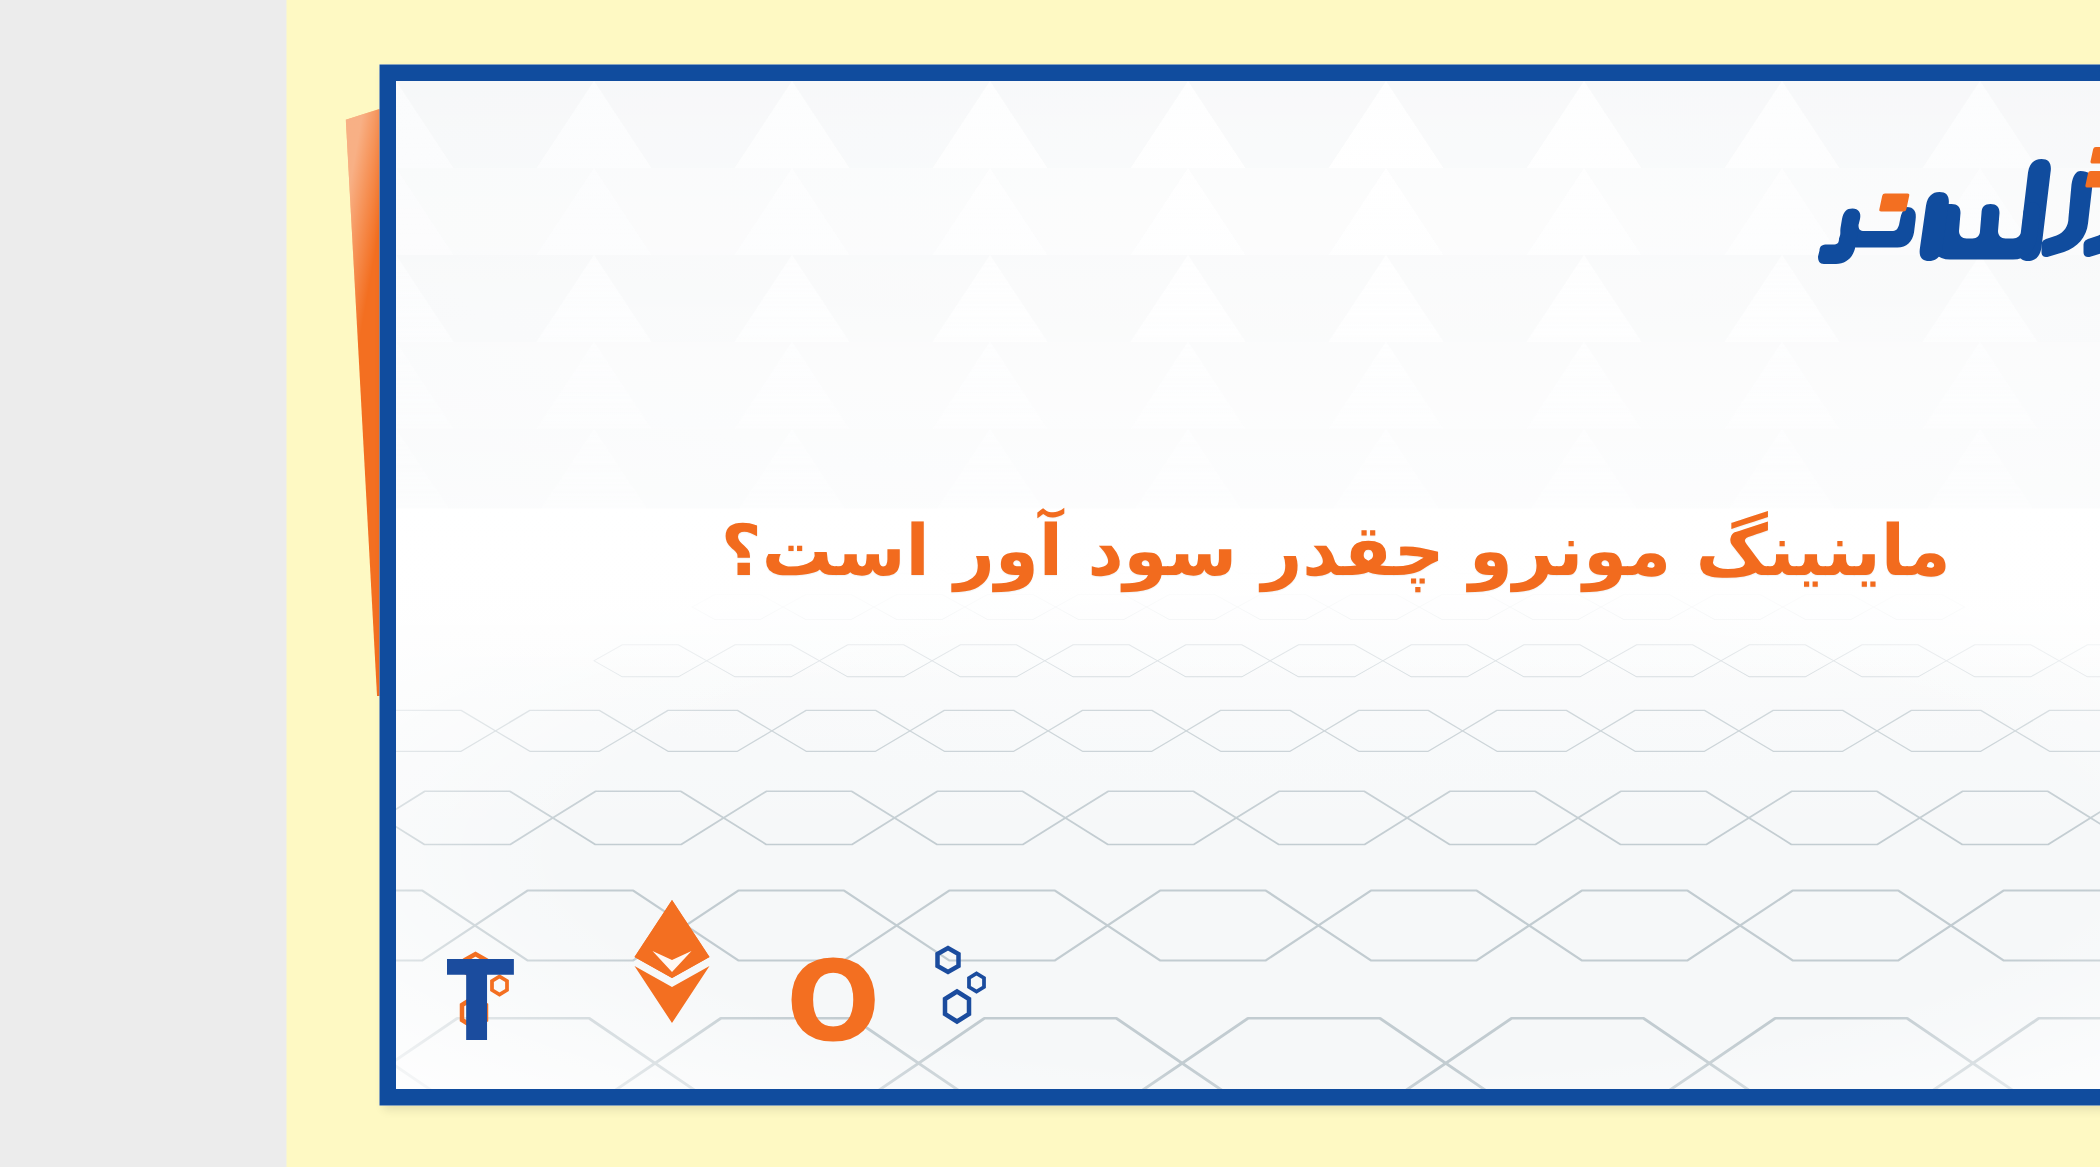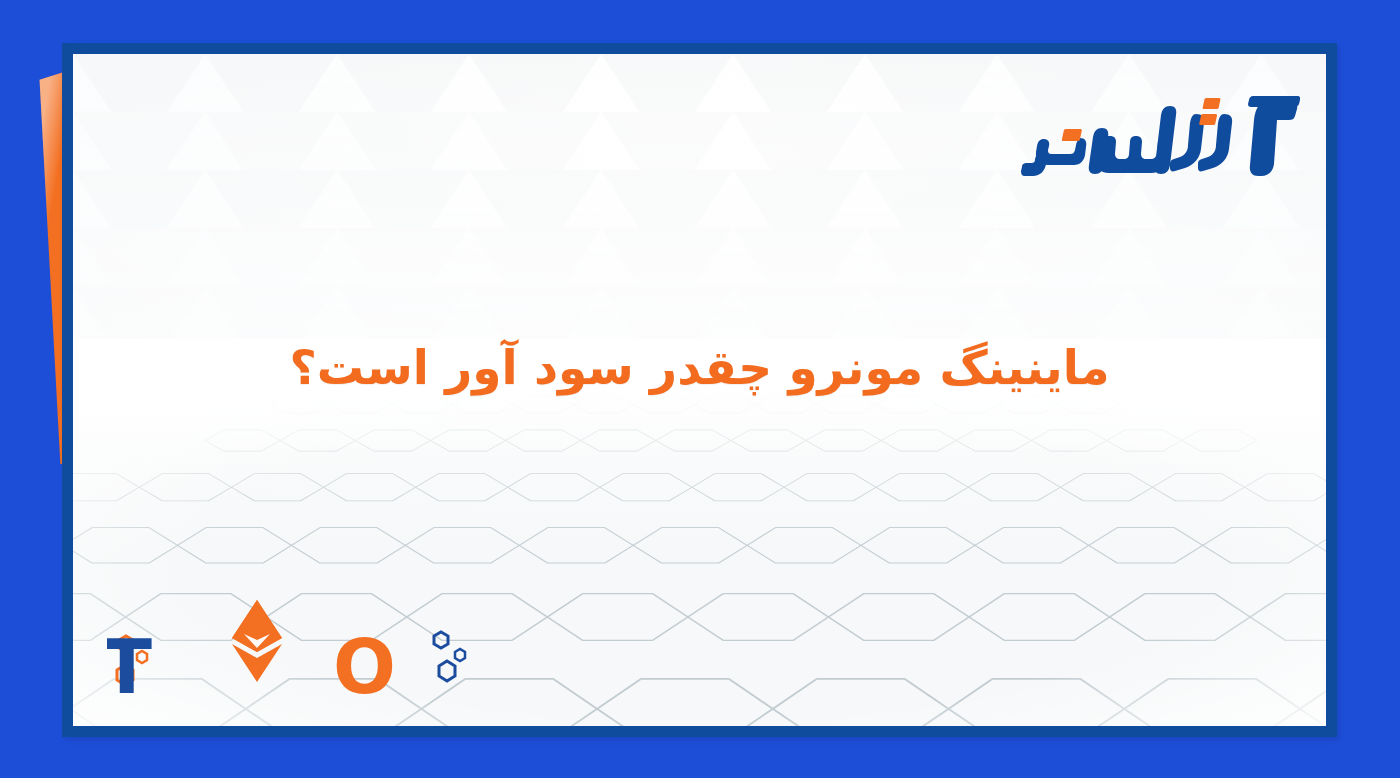--- a/index.html
+++ b/index.html
@@ -9,23 +9,23 @@
   }
   body {
     width: 1400px;
     height: 778px;
     overflow: hidden;
     font-family: "DejaVu Sans", "Liberation Sans", sans-serif;
   }
 
   #stage {
     position: relative;
-    width: 1400px;
+    width: 1209px;
     height: 778px;
-    background: #1d4ed8;
+    background: #fef9c3;
     overflow: hidden;
   }
 
   
   .orange-wedge {
     position: absolute;
     left: 38px;
     top: 72px;
     width: 26px;
     height: 392px;

